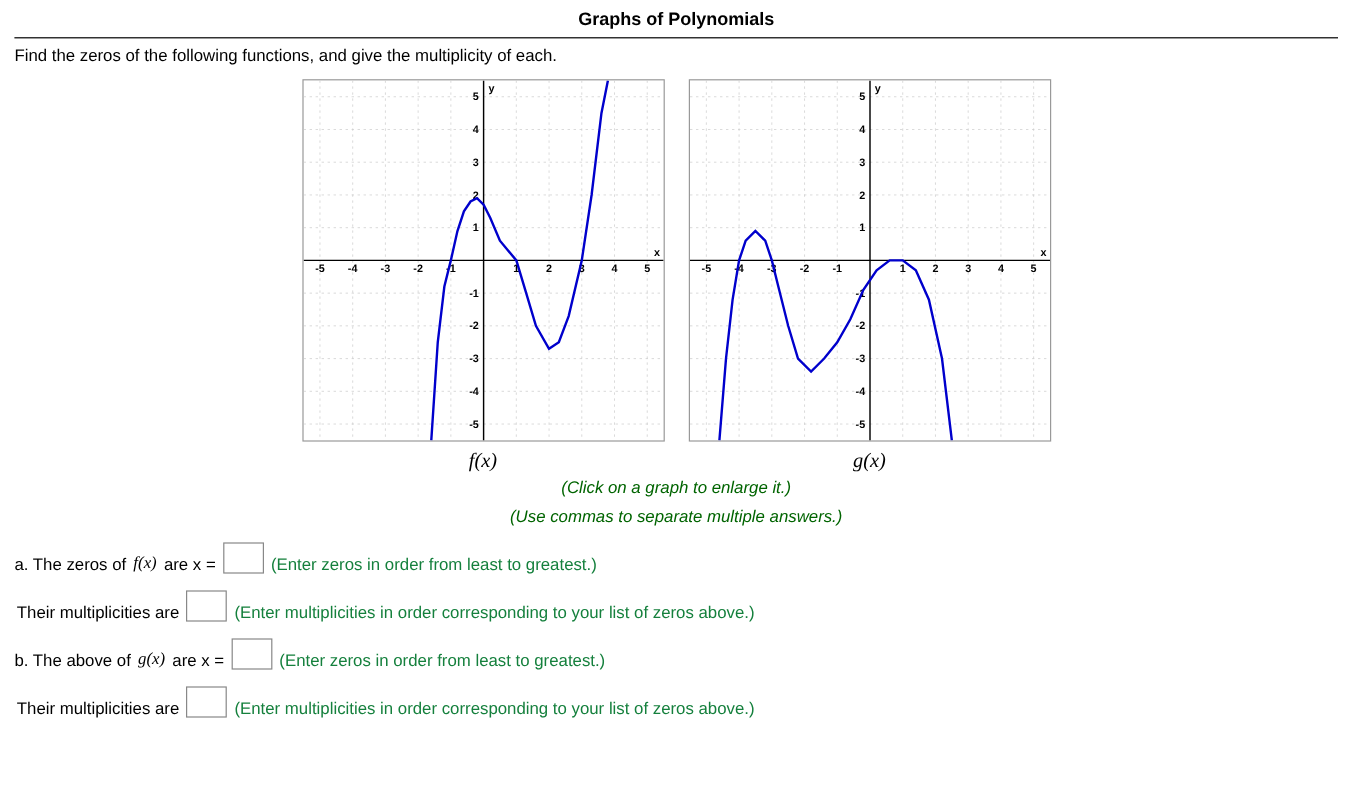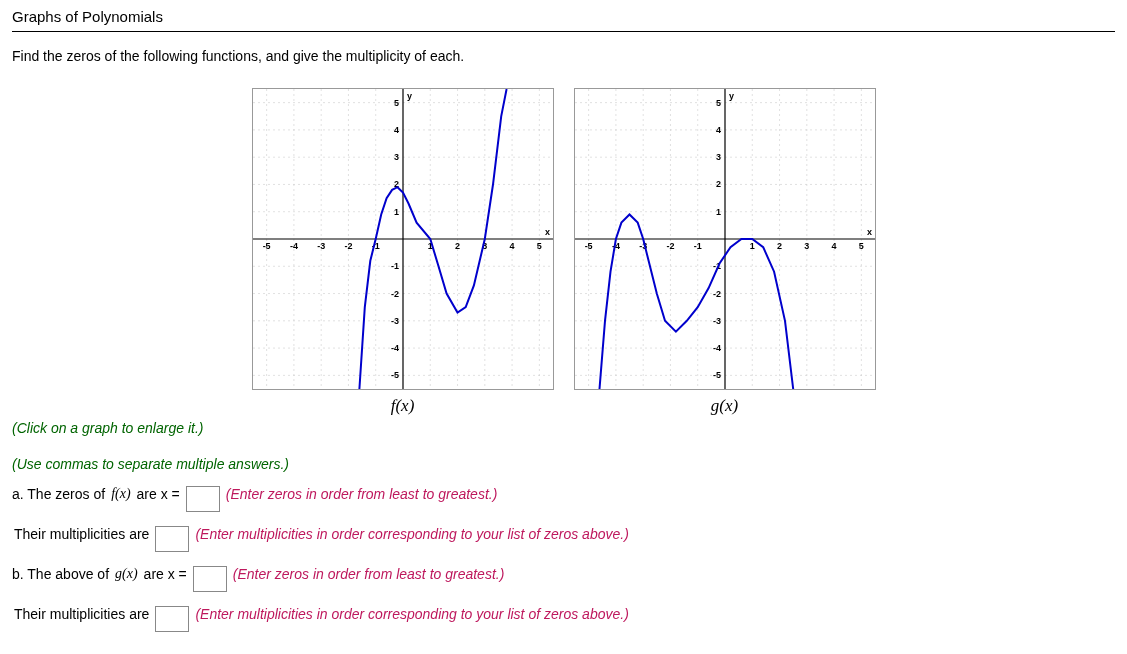--- a/index.html
+++ b/index.html
@@ -5,28 +5,29 @@
   body {
     font-family: Arial, sans-serif;
     font-size: 14px;
     color: #000;
     margin: 0;
     padding: 8px 12px;
     width: 1127px;
     box-sizing: border-box;
   }
   .title {
-    font-weight: normal;
+    font-weight: bold;
     font-size: 15px;
     padding-bottom: 6px;
     border-bottom: 1px solid #000;
-    margin-bottom: 16px;
+    margin-bottom: 6px;
+    text-align: center;
   }
   .instruction {
-    margin-bottom: 24px;
+    margin-bottom: 12px;
   }
   .graphs-row {
     display: flex;
     justify-content: center;
     gap: 20px;
     margin-bottom: 4px;
   }
   .graph-col {
     display: flex;
     flex-direction: column;
@@ -39,54 +40,54 @@
     background: #fff;
     cursor: pointer;
   }
   .graph-label {
     font-family: "Times New Roman", serif;
     font-style: italic;
     font-size: 17px;
     margin-top: 6px;
   }
   .click-note {
-    text-align: left;
+    text-align: center;
     font-style: italic;
     color: #006400;
-    margin-bottom: 20px;
+    margin-bottom: 8px;
   }
   .hint {
     font-style: italic;
     color: #006400;
     margin-bottom: 14px;
+    text-align: center;
   }
   .qrow {
     display: flex;
-    align-items: flex-start;
+    align-items: flex-end;
     gap: 6px;
     margin-bottom: 14px;
     margin-left: 0;
   }
   .qrow.indent {
     margin-left: 2px;
   }
   .mathfn {
     font-family: "Times New Roman", serif;
     font-style: italic;
   }
   .answer-input {
     width: 28px;
     height: 22px;
     border: 1px solid #888;
     text-align: center;
     font-size: 13px;
   }
   .green-hint {
-    font-style: italic;
-    color: #be185d;
+    color: #15803d;
   }
   svg text {
     font-family: Arial, sans-serif;
     font-size: 9px;
     font-weight: bold;
     fill: #000;
   }
 </style>
 </head>
 <body>

